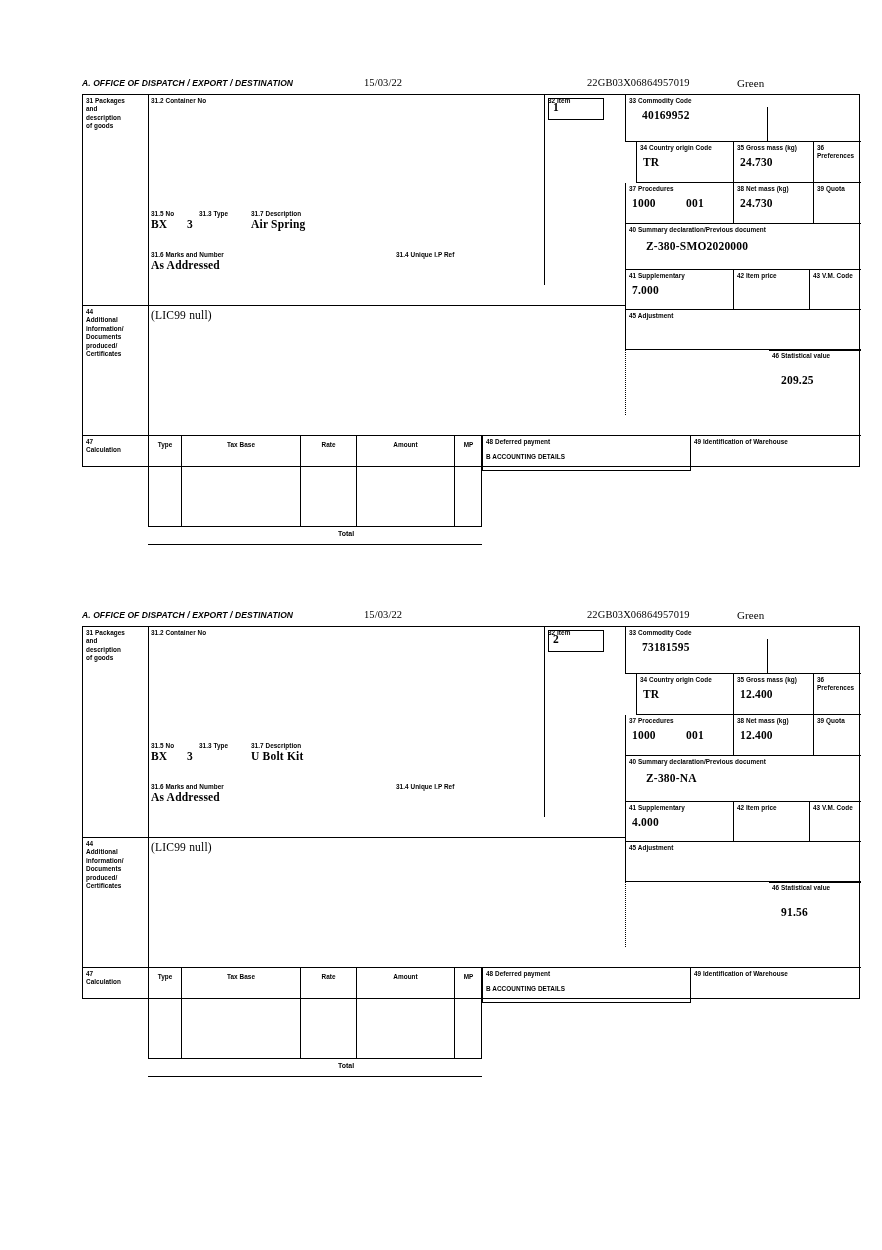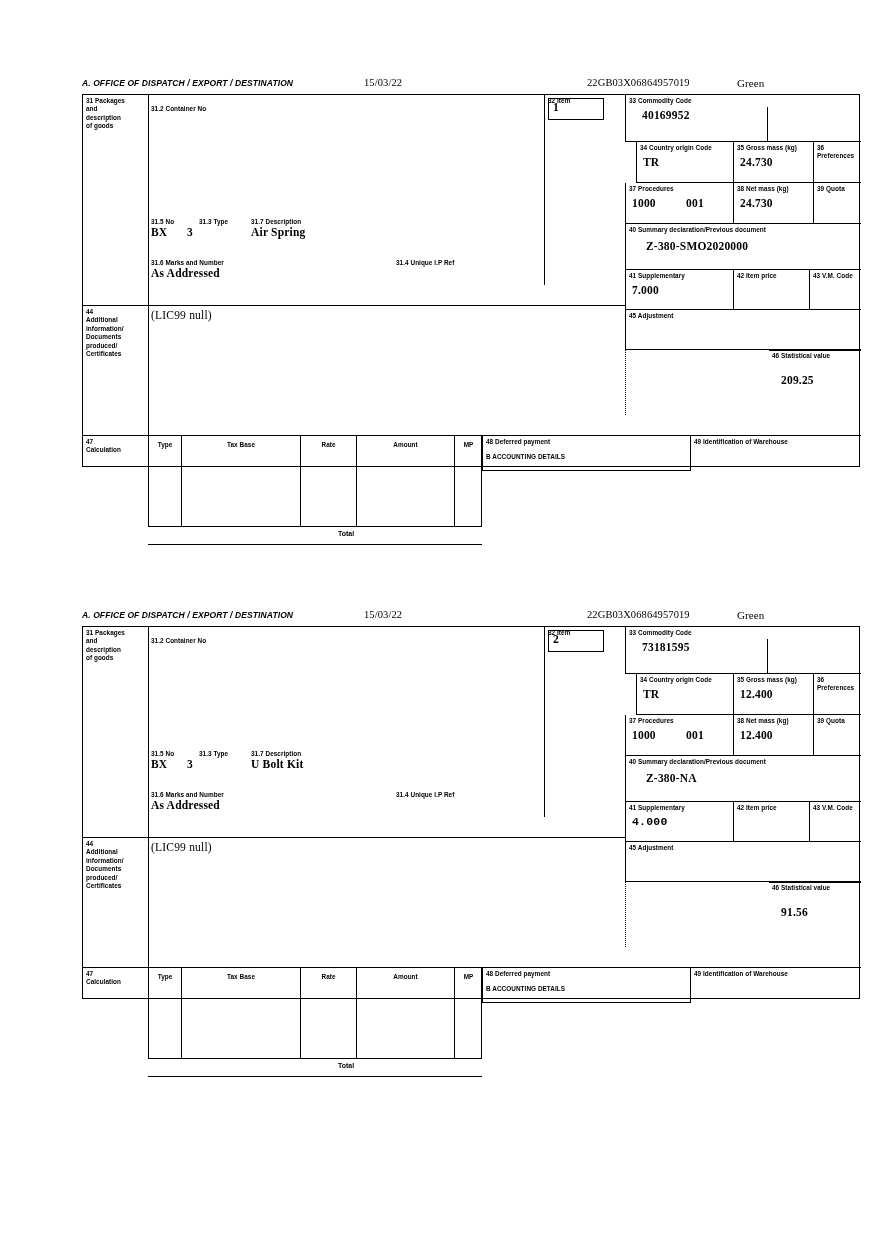--- a/index.html
+++ b/index.html
@@ -106,21 +106,21 @@
   .box47lbl { left: 0; top: 320px; width: 65px; height: 53px; }
 
   
   .vline-left {
     position: absolute;
     left: 65px; top: 0; width: 0; height: 373px;
     border-left: 1.2px solid #000;
   }
 
   
-  .box312 { left: 65px; top: 8px; width: 396px; height: 190px; }
+  .box312 { left: 65px; top: 0; width: 396px; height: 190px; }
   .box32  { left: 461px; top: 0; width: 81px; height: 190px; }
   .box32inner {
     position: absolute;
     left: 3px; top: 3px;
     width: 56px; height: 22px;
     border: 1.2px solid #000;
     box-sizing: border-box;
   }
 
   .mid-317-row { position: absolute; left: 3px; top: 115px; }
@@ -449,21 +449,21 @@
         <div class="val" style="position:absolute;left:6px;top:16px;"></div>
       </div>
 
       <div class="cell box40 lbl lbl-pad bl bb">
         <span>40 Summary declaration/Previous document</span>
         <div class="val" style="position:absolute;left:20px;top:18px;">Z-380-NA</div>
       </div>
 
       <div class="cell box41 lbl lbl-pad bl bb">
         <span>41 Supplementary</span>
-        <div class="val" style="position:absolute;left:6px;top:16px;font-family:Liberation Mono, monospace;">4.000</div>
+        <div class="val" style="position:absolute;left:6px;top:16px;">4.000</div>
       </div>
       <div class="cell box42 lbl lbl-pad bl bb">
         <span>42 Item price</span>
         <div class="val" style="position:absolute;left:6px;top:16px;"></div>
       </div>
       <div class="cell box43 lbl lbl-pad bl bb">
         <span>43 V.M. Code</span>
         <div class="val" style="position:absolute;left:6px;top:16px;"></div>
       </div>
 

